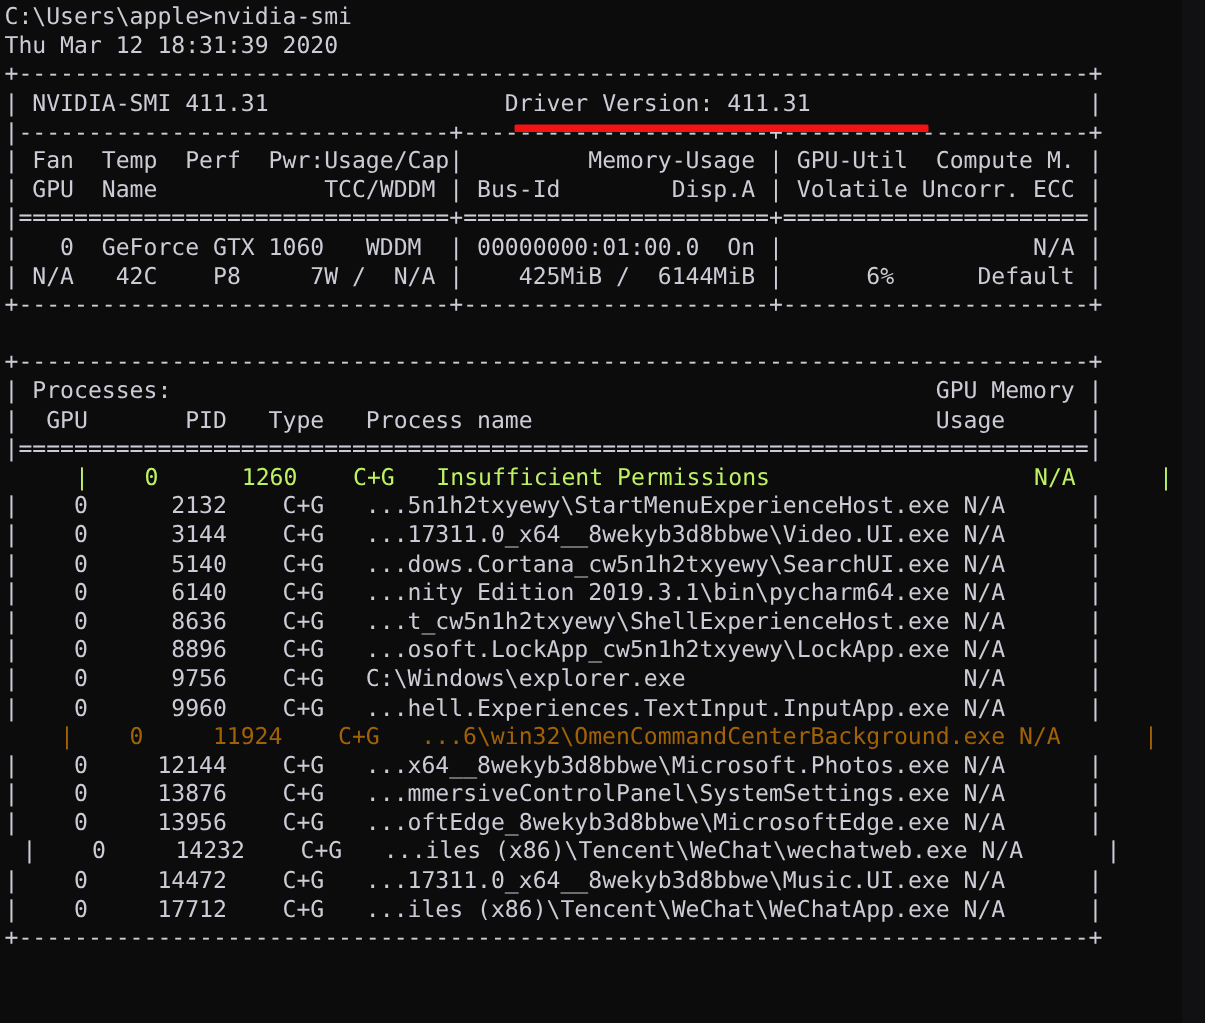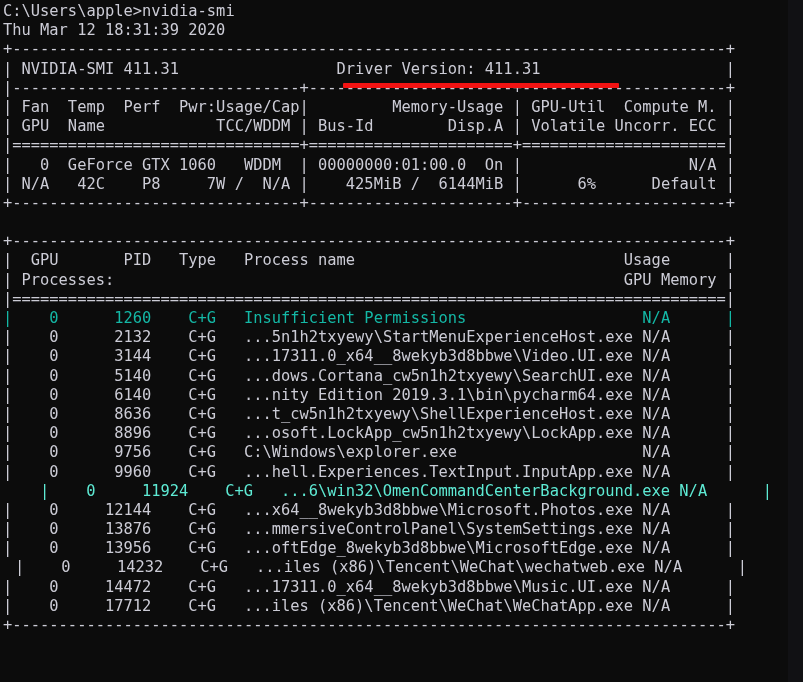--- a/index.html
+++ b/index.html
@@ -87,33 +87,33 @@
     <div class="line" style="color: rgb(204, 204, 214);">| NVIDIA-SMI 411.31                 Driver Version: 411.31                    |</div>
     <div class="line" style="color: rgb(204, 204, 214);">|-------------------------------+----------------------+----------------------+</div>
     <div class="line" style="color: rgb(204, 204, 214);">| Fan  Temp  Perf  Pwr:Usage/Cap|         Memory-Usage | GPU-Util  Compute M. |</div>
     <div class="line" style="color: rgb(204, 204, 214);">| GPU  Name            TCC/WDDM | Bus-Id        Disp.A | Volatile Uncorr. ECC |</div>
     <div class="line" style="color: rgb(204, 204, 214);">|===============================+======================+======================|</div>
     <div class="line" style="color: rgb(204, 204, 214);">|   0  GeForce GTX 1060   WDDM  | 00000000:01:00.0  On |                  N/A |</div>
     <div class="line" style="color: rgb(204, 204, 214);">| N/A   42C    P8     7W /  N/A |    425MiB /  6144MiB |      6%      Default |</div>
     <div class="line" style="color: rgb(204, 204, 214);">+-------------------------------+----------------------+----------------------+</div>
     <div class="line blank"></div>
     <div class="line" style="color: rgb(204, 204, 214);">+-----------------------------------------------------------------------------+</div>
+    <div class="line" style="color: rgb(204, 204, 214);">| Processes:                                                       GPU Memory |</div>
     <div class="line" style="color: rgb(204, 204, 214);">|  GPU       PID   Type   Process name                             Usage      |</div>
-    <div class="line" style="color: rgb(204, 204, 214);">| Processes:                                                       GPU Memory |</div>
     <div class="line" style="color: rgb(204, 204, 214);">|=============================================================================|</div>
-    <div class="line" style="color: #14b8a6;">|    0      1260    C+G   Insufficient Permissions                   N/A      |</div>
+    <div class="line" style="color: #bef264; margin-left: 47px;">|    0      1260    C+G   Insufficient Permissions                   N/A      |</div>
     <div class="line" style="color: rgb(204, 204, 214);">|    0      2132    C+G   ...5n1h2txyewy\StartMenuExperienceHost.exe N/A      |</div>
     <div class="line" style="color: rgb(204, 204, 214);">|    0      3144    C+G   ...17311.0_x64__8wekyb3d8bbwe\Video.UI.exe N/A      |</div>
     <div class="line" style="color: rgb(204, 204, 214);">|    0      5140    C+G   ...dows.Cortana_cw5n1h2txyewy\SearchUI.exe N/A      |</div>
     <div class="line" style="color: rgb(204, 204, 214);">|    0      6140    C+G   ...nity Edition 2019.3.1\bin\pycharm64.exe N/A      |</div>
     <div class="line" style="color: rgb(204, 204, 214);">|    0      8636    C+G   ...t_cw5n1h2txyewy\ShellExperienceHost.exe N/A      |</div>
     <div class="line" style="color: rgb(204, 204, 214);">|    0      8896    C+G   ...osoft.LockApp_cw5n1h2txyewy\LockApp.exe N/A      |</div>
     <div class="line" style="color: rgb(204, 204, 214);">|    0      9756    C+G   C:\Windows\explorer.exe                    N/A      |</div>
     <div class="line" style="color: rgb(204, 204, 214);">|    0      9960    C+G   ...hell.Experiences.TextInput.InputApp.exe N/A      |</div>
-    <div class="line" style="color: #5eead4; padding-left: 40px;">|    0     11924    C+G   ...6\win32\OmenCommandCenterBackground.exe N/A      |</div>
+    <div class="line" style="color: #a16207; padding-left: 40px;">|    0     11924    C+G   ...6\win32\OmenCommandCenterBackground.exe N/A      |</div>
     <div class="line" style="color: rgb(204, 204, 214);">|    0     12144    C+G   ...x64__8wekyb3d8bbwe\Microsoft.Photos.exe N/A      |</div>
     <div class="line" style="color: rgb(204, 204, 214);">|    0     13876    C+G   ...mmersiveControlPanel\SystemSettings.exe N/A      |</div>
     <div class="line" style="color: rgb(204, 204, 214);">|    0     13956    C+G   ...oftEdge_8wekyb3d8bbwe\MicrosoftEdge.exe N/A      |</div>
     <div class="line" style="color: rgb(204, 204, 214); margin-left: 12px;">|    0     14232    C+G   ...iles (x86)\Tencent\WeChat\wechatweb.exe N/A      |</div>
     <div class="line" style="color: rgb(204, 204, 214);">|    0     14472    C+G   ...17311.0_x64__8wekyb3d8bbwe\Music.UI.exe N/A      |</div>
     <div class="line" style="color: rgb(204, 204, 214);">|    0     17712    C+G   ...iles (x86)\Tencent\WeChat\WeChatApp.exe N/A      |</div>
     <div class="line" style="color: rgb(204, 204, 214);">+-----------------------------------------------------------------------------+</div>
   </div>
 
   <div id="driver-underline" style="background: rgb(242, 19, 19);"></div>

